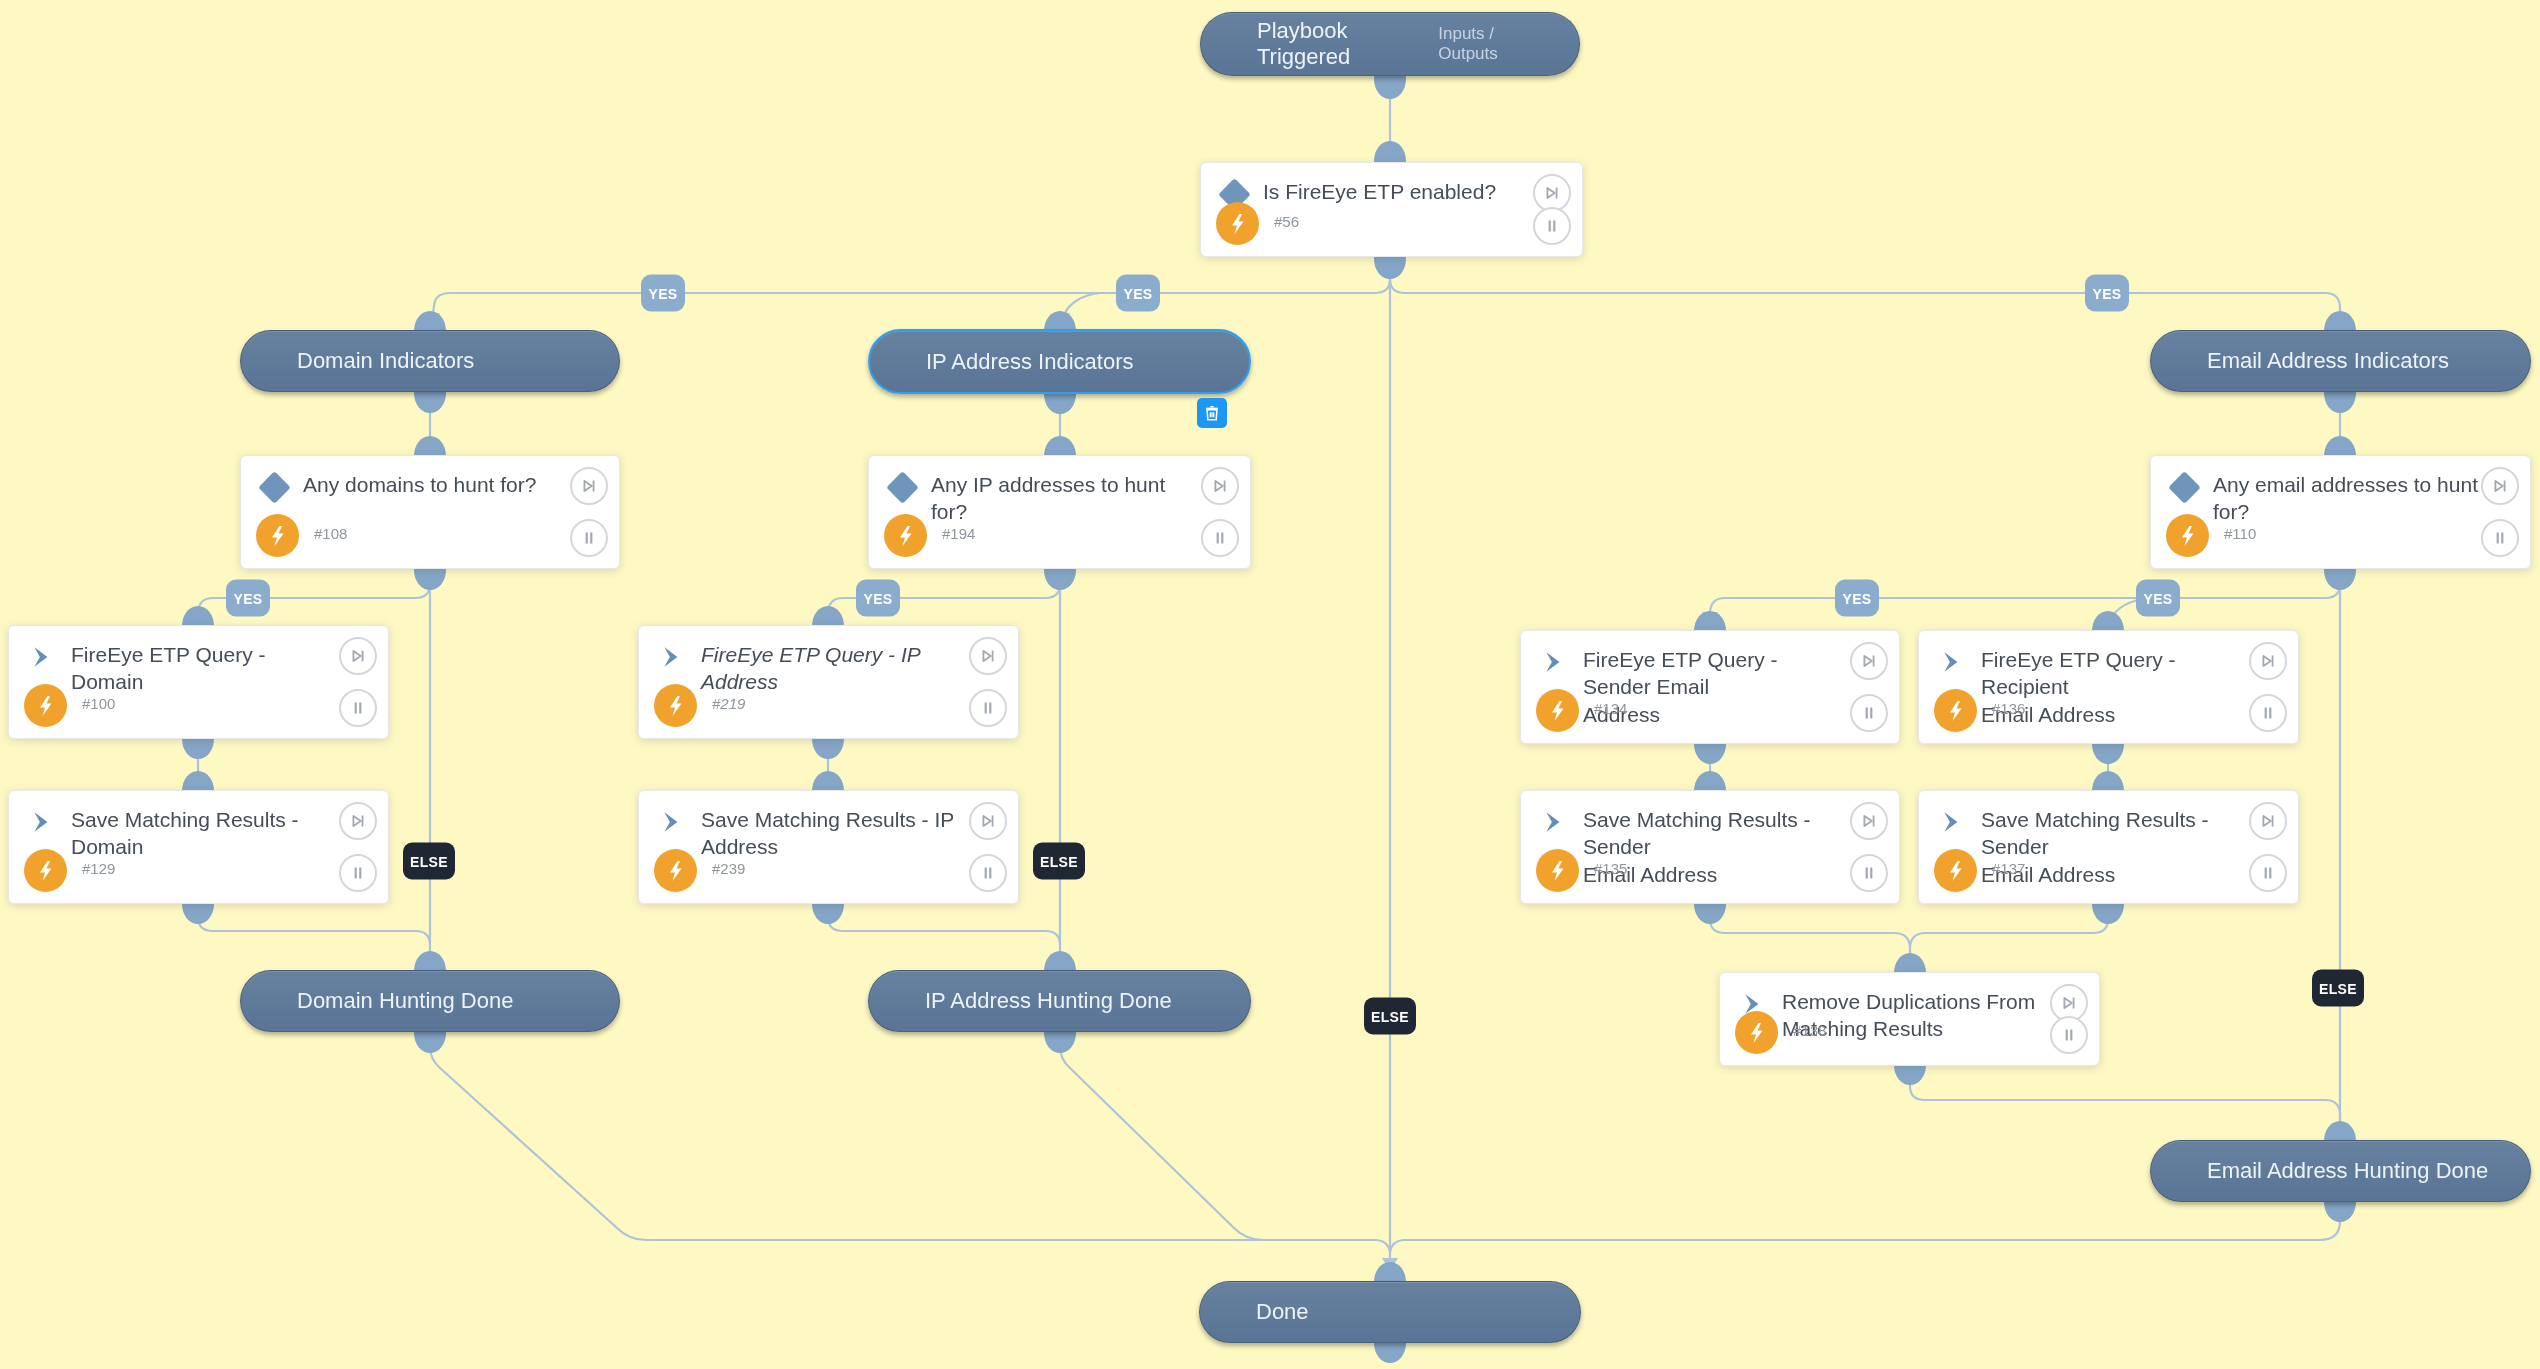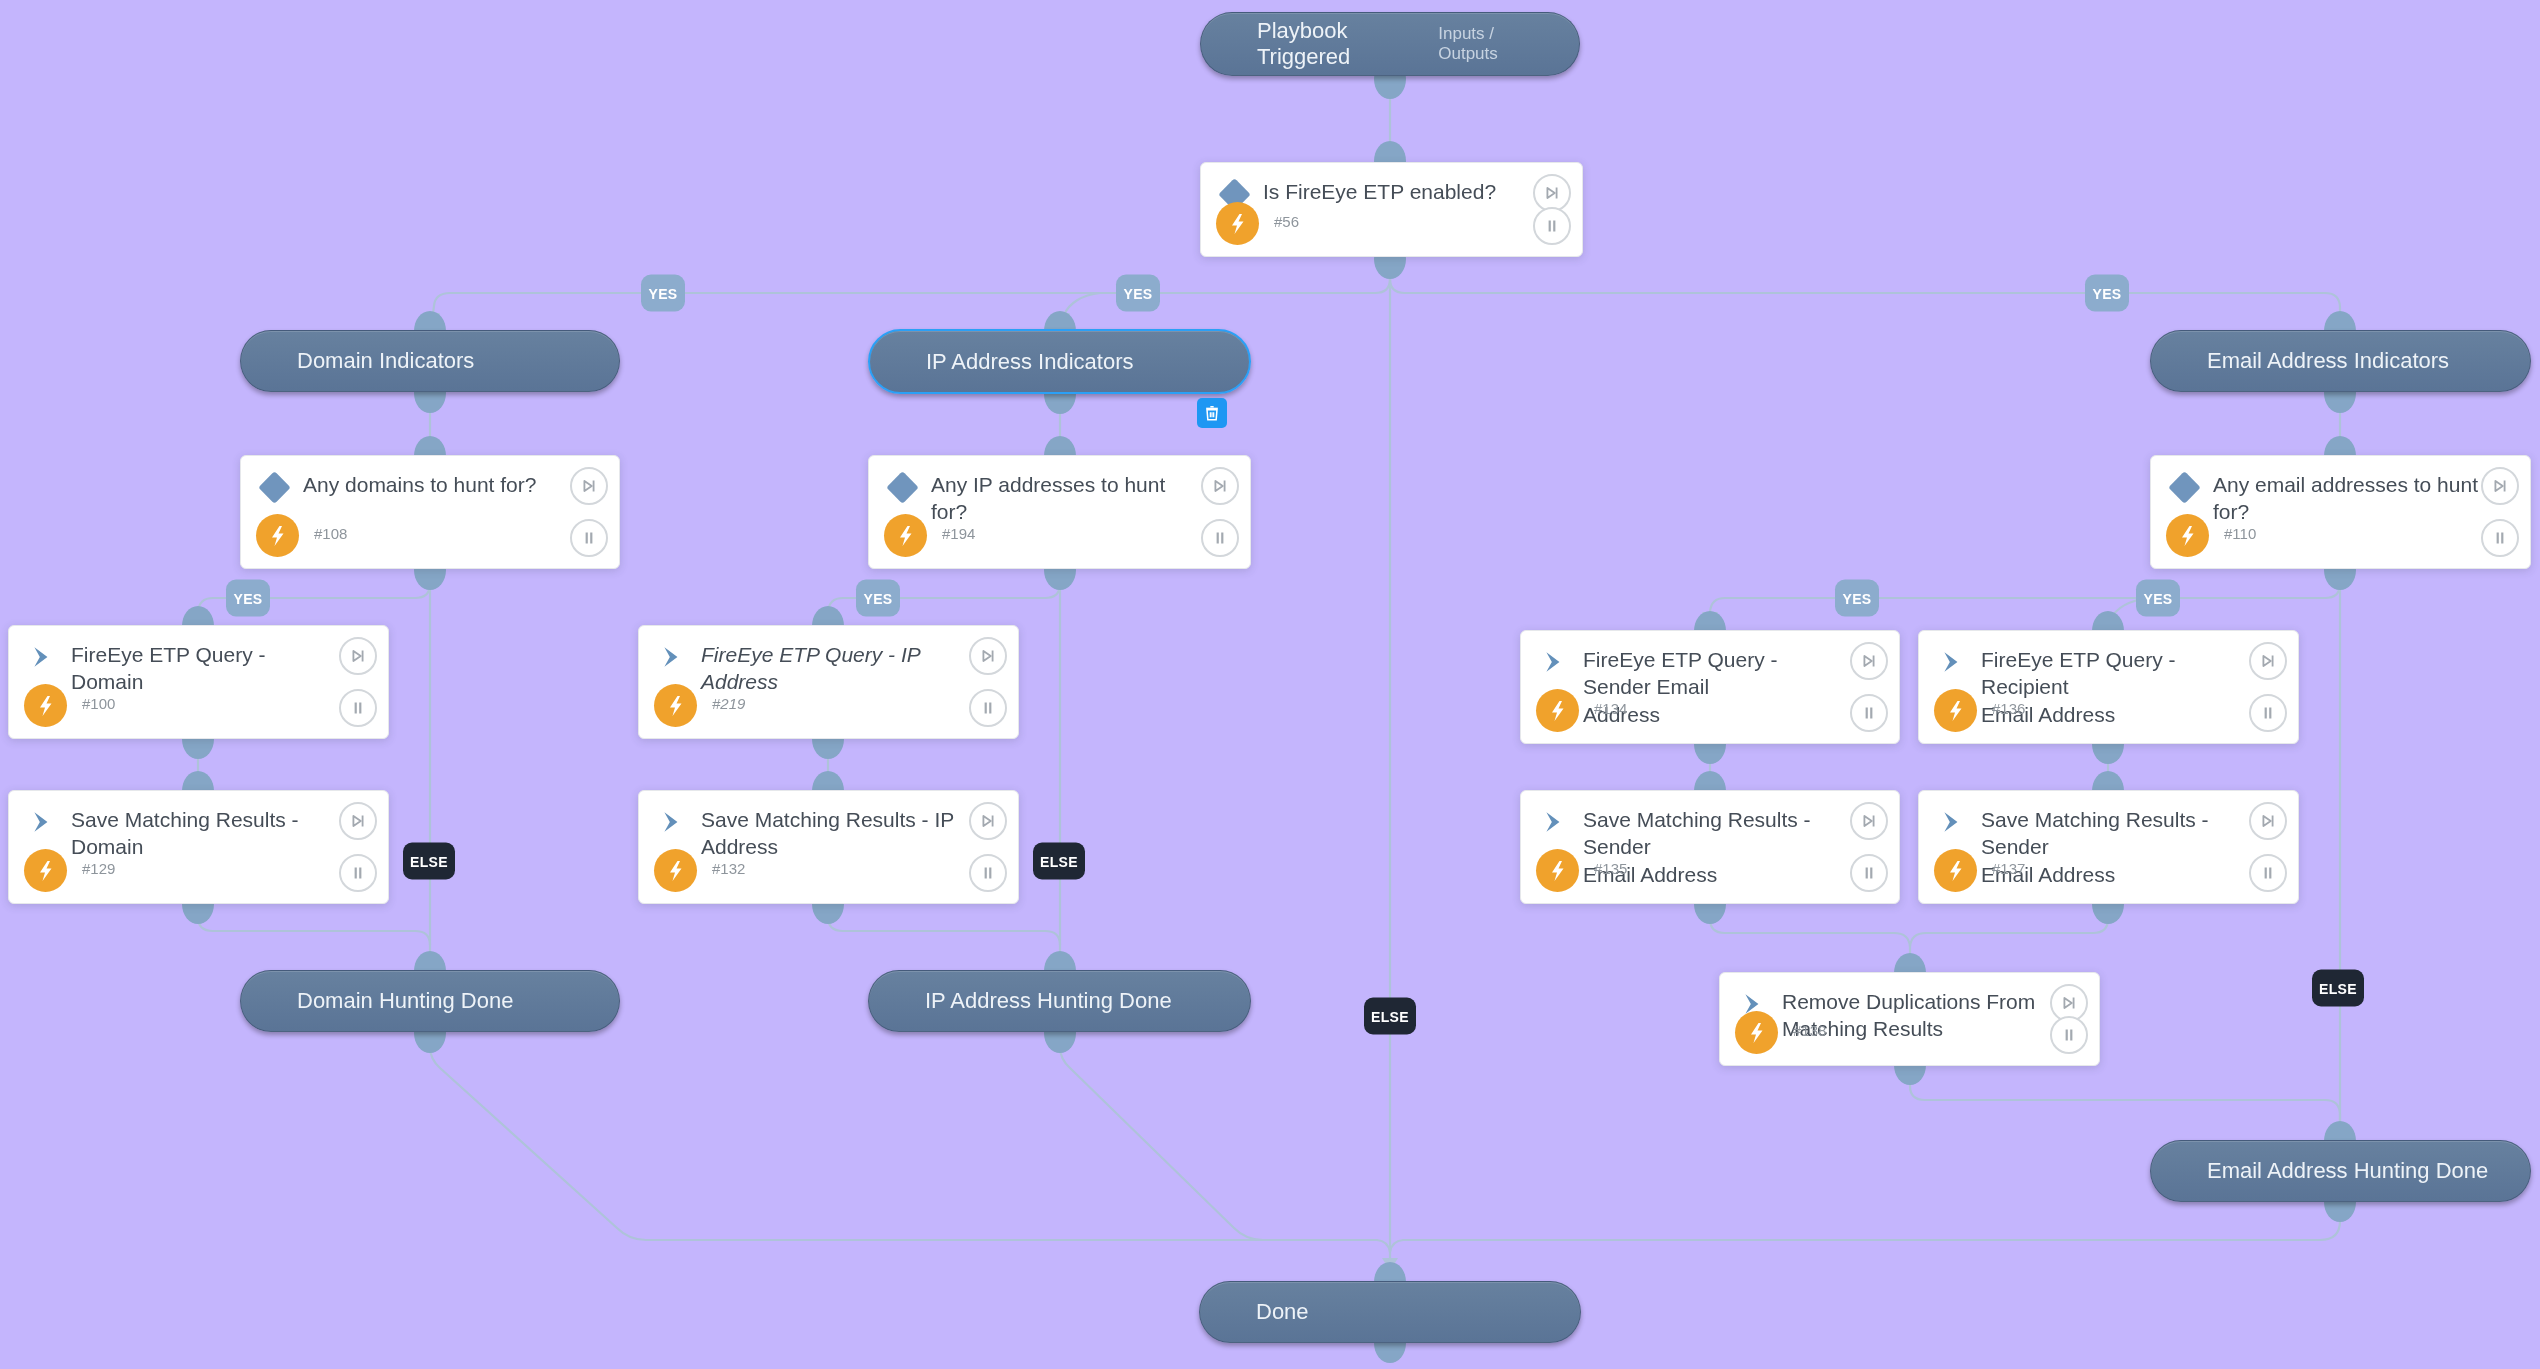--- a/index.html
+++ b/index.html
@@ -1,16 +1,16 @@
 <!DOCTYPE html>
 <html><head>
 <meta charset="utf-8">
 <style>
   html,body{margin:0;padding:0;background:#fff;}
-  #canvas{position:relative;width:2540px;height:1369px;background:#c4b5fd;overflow:hidden;
+  #canvas{position:relative;width:2540px;height:1369px;background:#fef9c3;overflow:hidden;
           font-family:"Liberation Sans","DejaVu Sans",sans-serif;}
   #edges-svg{position:absolute;left:0;top:0;z-index:0;}
   .node{position:absolute;box-sizing:border-box;z-index:2;}
   .pill{background:linear-gradient(180deg,#67819f,#5a7496);border:1px solid rgba(44,63,92,.45);
         border-radius:33px;box-shadow:0 3px 5px rgba(0,0,0,.30), inset 0 1px 0 rgba(255,255,255,.14);
         color:#eef3f8;display:flex;align-items:center;padding:0 26px 0 56px;font-size:22px;}
   .pill.selected{border:2px solid #2ba0f6;}
   .pill .sublabel{margin-left:auto;font-size:17px;color:#c7d3e1;}
   .card{background:#fff;border:1px solid #e6e8eb;border-radius:6px;
         box-shadow:0 2px 8px rgba(55,65,85,.18);}
@@ -371,21 +371,21 @@
         <span style="width: 22px; height: 22px; display: block;"><svg viewBox="0 0 24 24" width="100%" height="100%">
             <path d="M7 6.5 L15 12 L7 17.5 Z" fill="none" stroke="#a3a9b0" stroke-width="2" stroke-linejoin="round"></path>
             <line x1="17" y1="6" x2="17" y2="18" stroke="#a3a9b0" stroke-width="2"></line>
           </svg></span>
       </div>
       <div class="bolt-circle">
         <span style="width: 24px; height: 24px; display: block;"><svg viewBox="0 0 24 24" width="100%" height="100%">
             <path d="M13.5 2 L6 13.5 L11 13.5 L8.5 22 L17.5 9.5 L12.5 9.5 L16 2 Z" fill="#ffffff"></path>
           </svg></span>
       </div>
-      <div class="num">#132</div>
+      <div class="num">#239</div>
       <div class="circle-btn pause">
         <span style="width: 22px; height: 22px; display: block;"><svg viewBox="0 0 24 24" width="100%" height="100%">
             <line x1="9.5" y1="6" x2="9.5" y2="18" stroke="#a3a9b0" stroke-width="2.4"></line>
             <line x1="14.5" y1="6" x2="14.5" y2="18" stroke="#a3a9b0" stroke-width="2.4"></line>
           </svg></span>
       </div>
     </div>
     <div class="node card" style="left: 1520px; top: 790px; width: 380px; height: 114px;">
       <div class="node-icon"><svg viewBox="0 0 24 24" width="100%" height="100%">
           <path d="M5 3 L17 12 L5 21 L10 12 Z" fill="#6390ba"></path>

